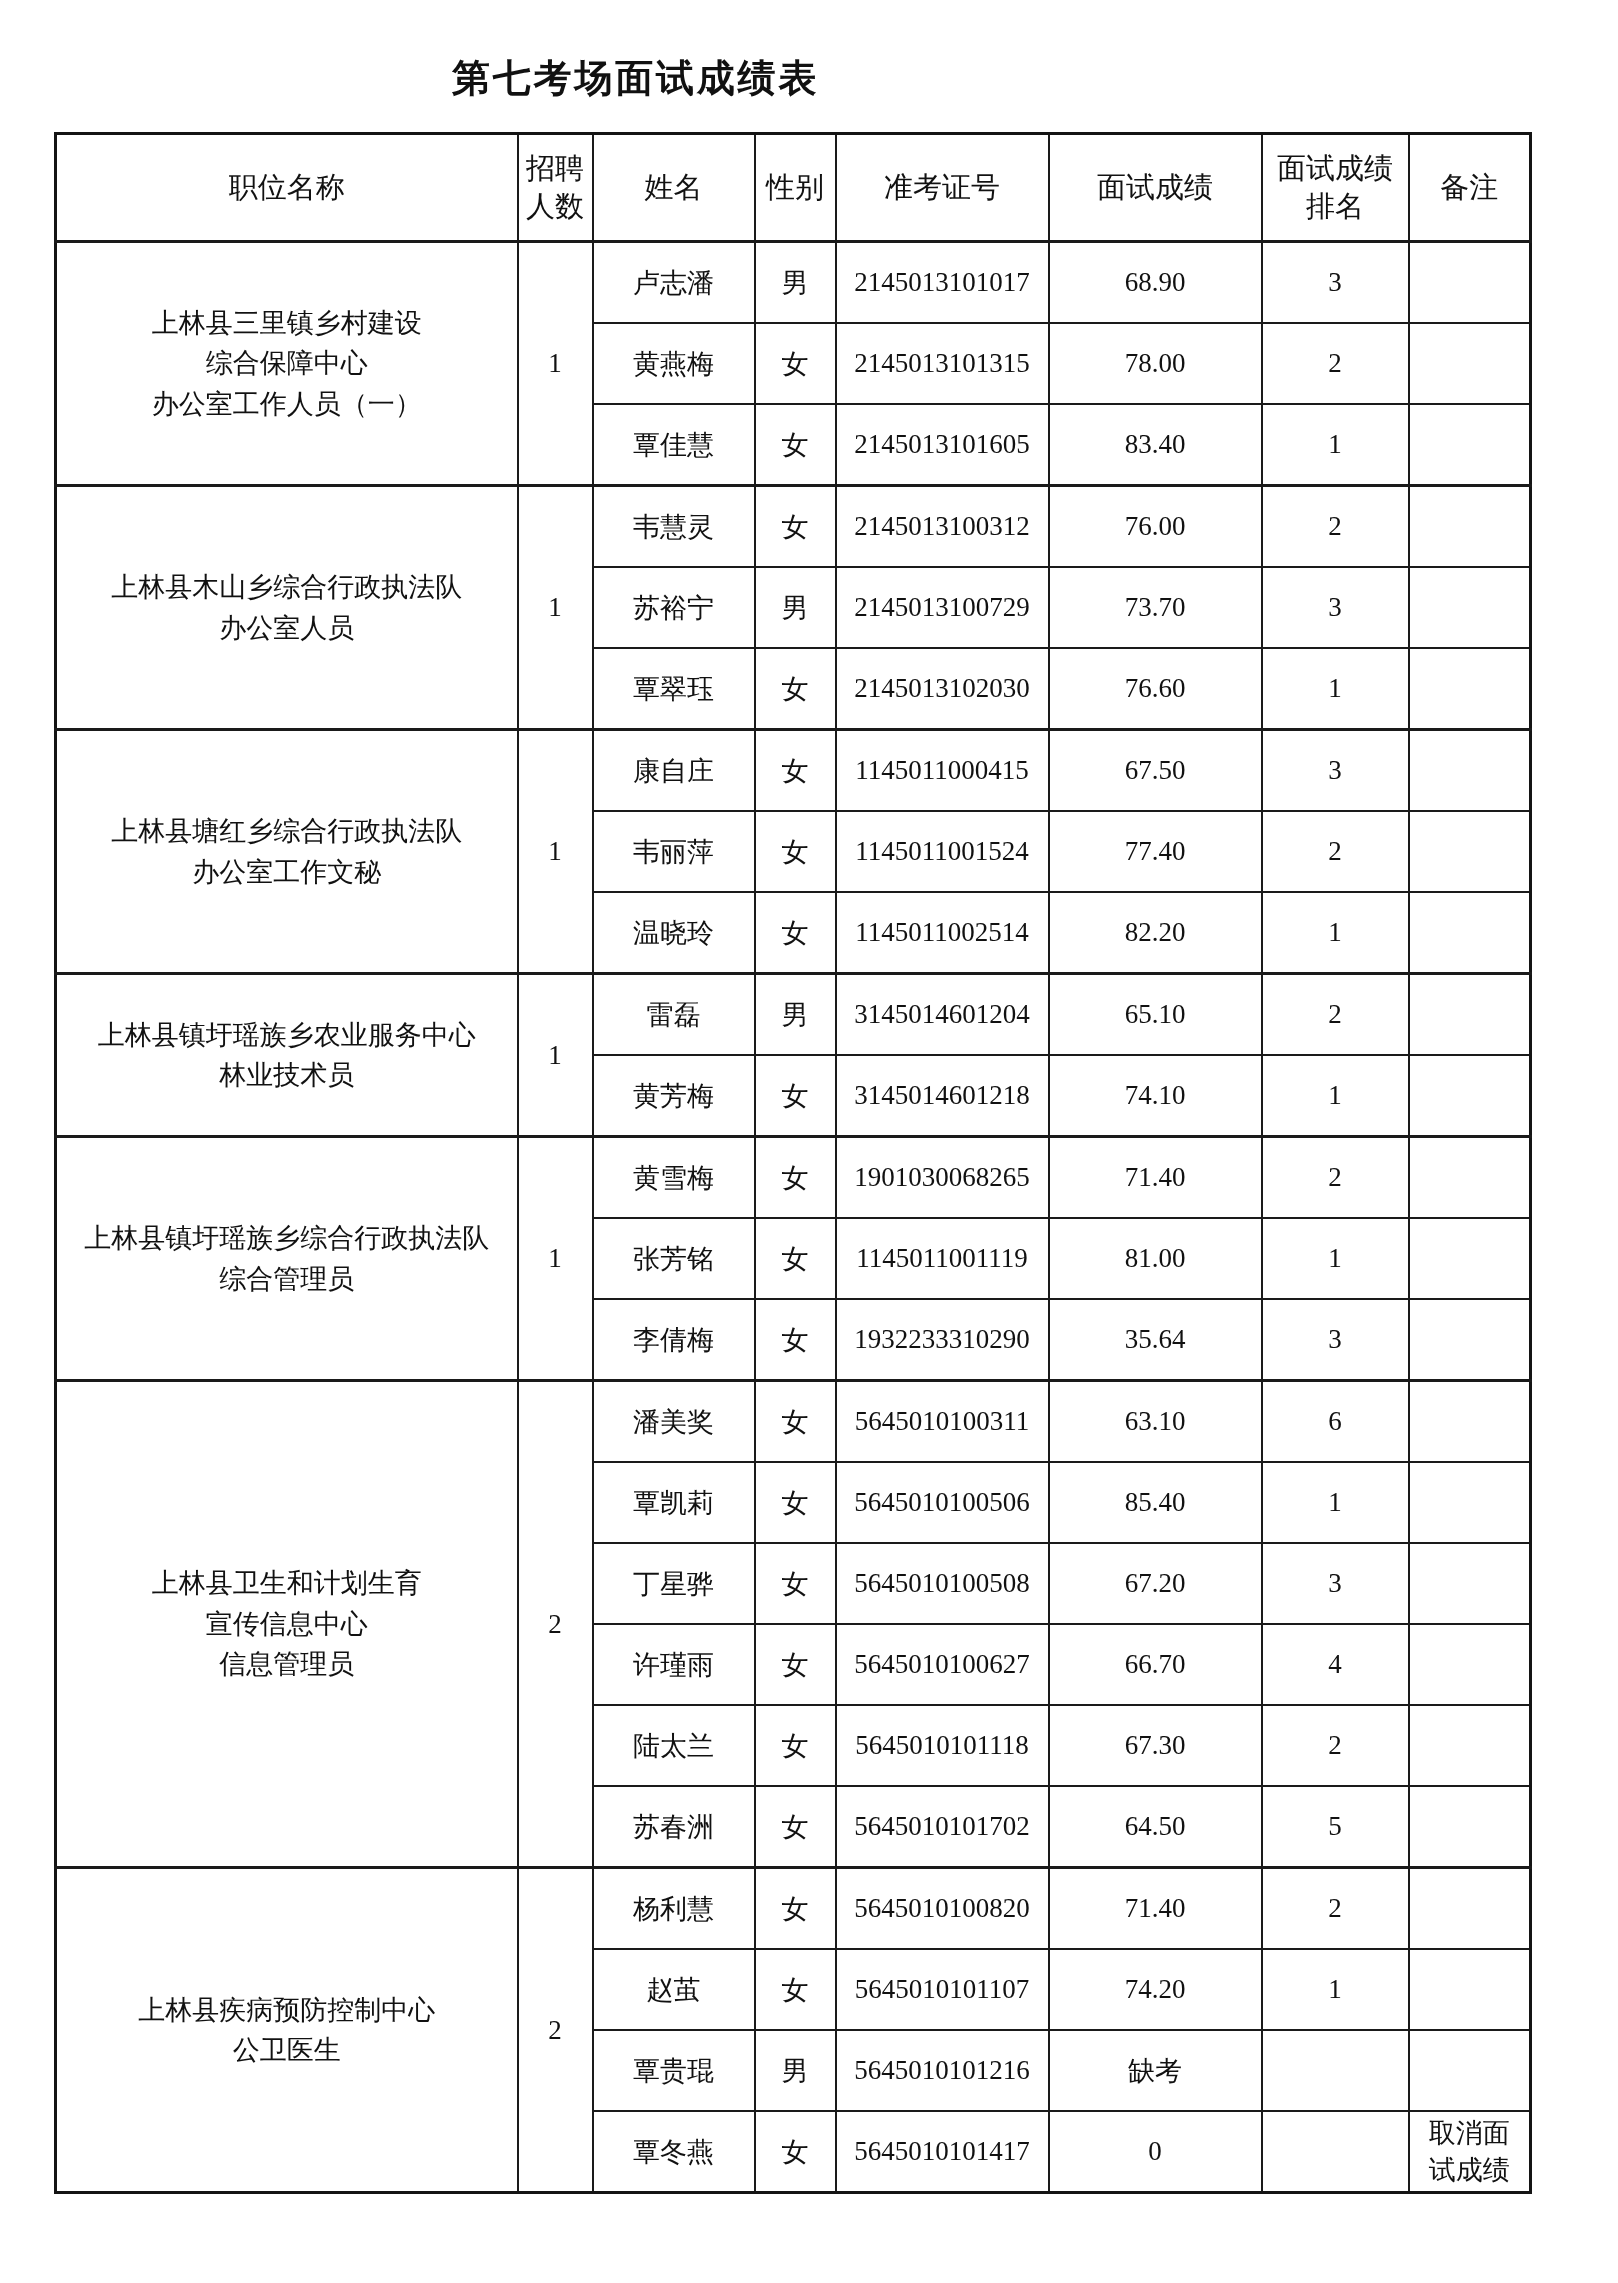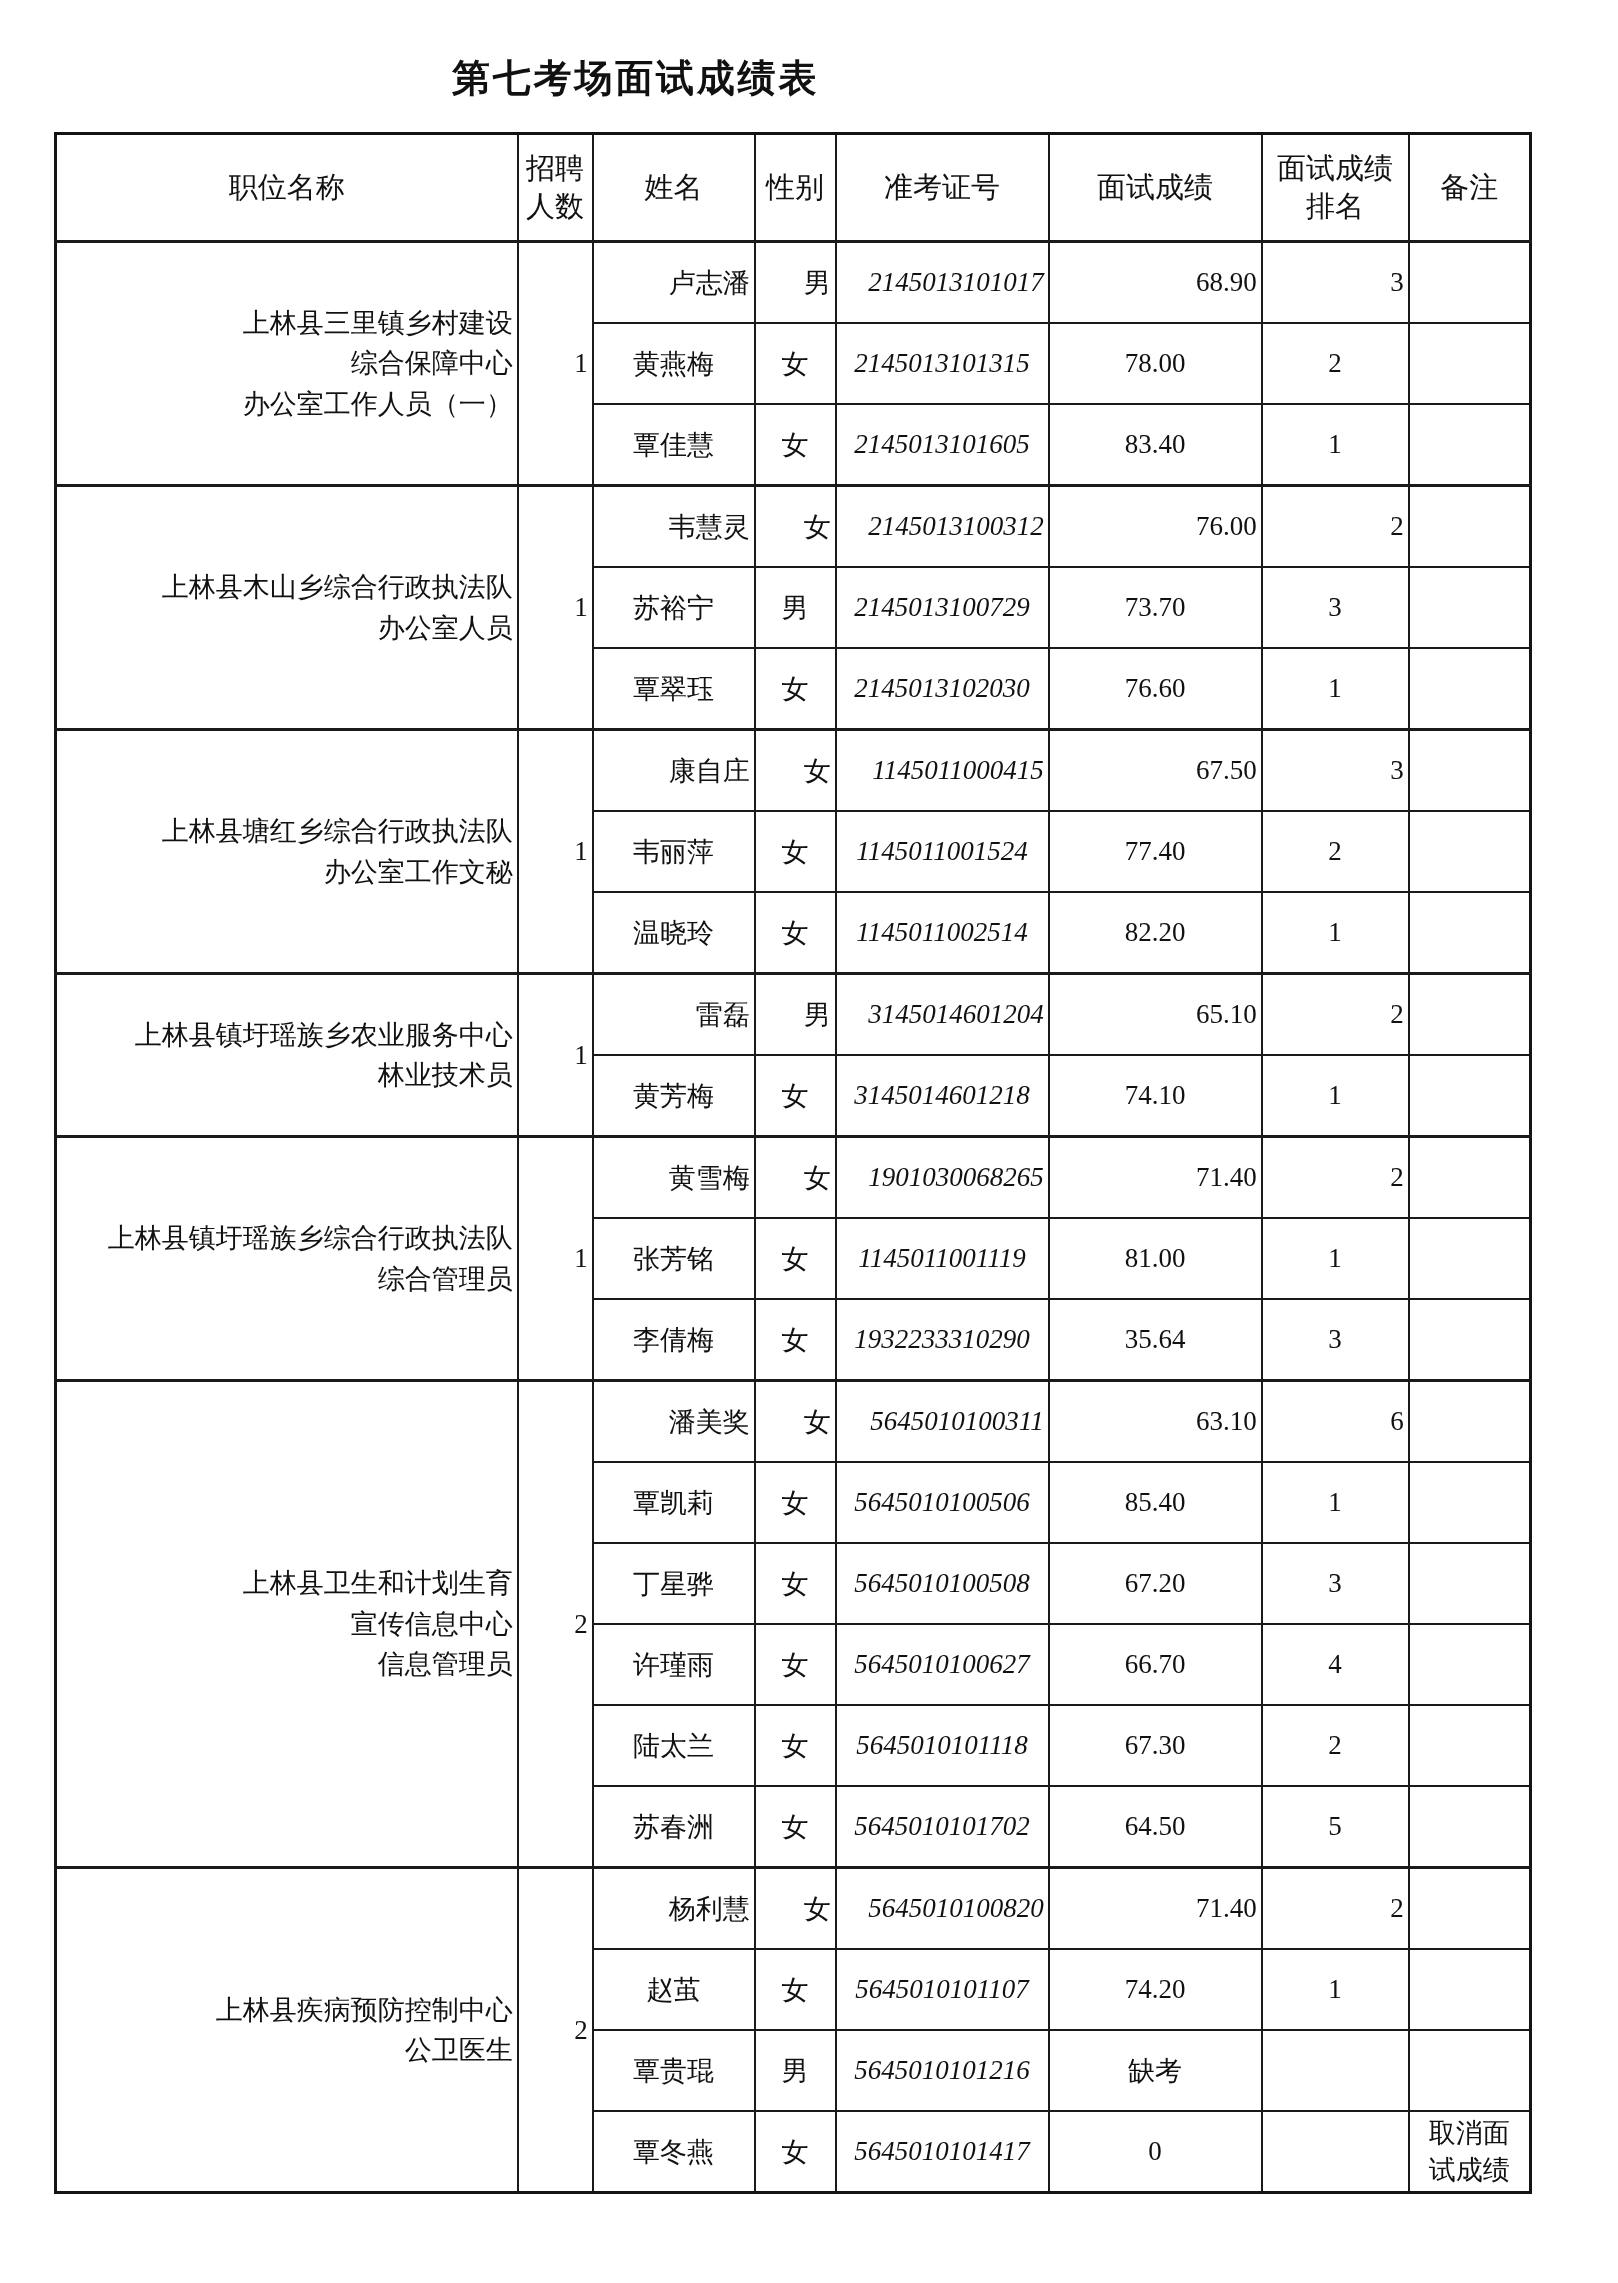--- a/index.html
+++ b/index.html
@@ -38,23 +38,23 @@
   }
   .score-table thead th {
     height:105px;
     font-size:29px;
     line-height:1.3;
   }
   .score-table tbody td {
     height:79px;
     font-size:27px;
   }
-  .score-table tbody tr.group-start td { border-top-width:3.8px;text-align:right; }
+  .score-table tbody tr.group-start td { border-top-width:3.8px; }
   .pos-cell { line-height:1.5; font-size:27px; }
-  .ticket-cell { letter-spacing:0px;font-style:italic; }
+  .ticket-cell { letter-spacing:0px; }
   .remark-cell { line-height:1.35;margin-left:40px; }
   .page-footer {
     position:absolute;
     top:2215px;
     left:0px;
     width:1450px;
     text-align:center;
     font-size:26px;
     letter-spacing:1.9px;
   }

